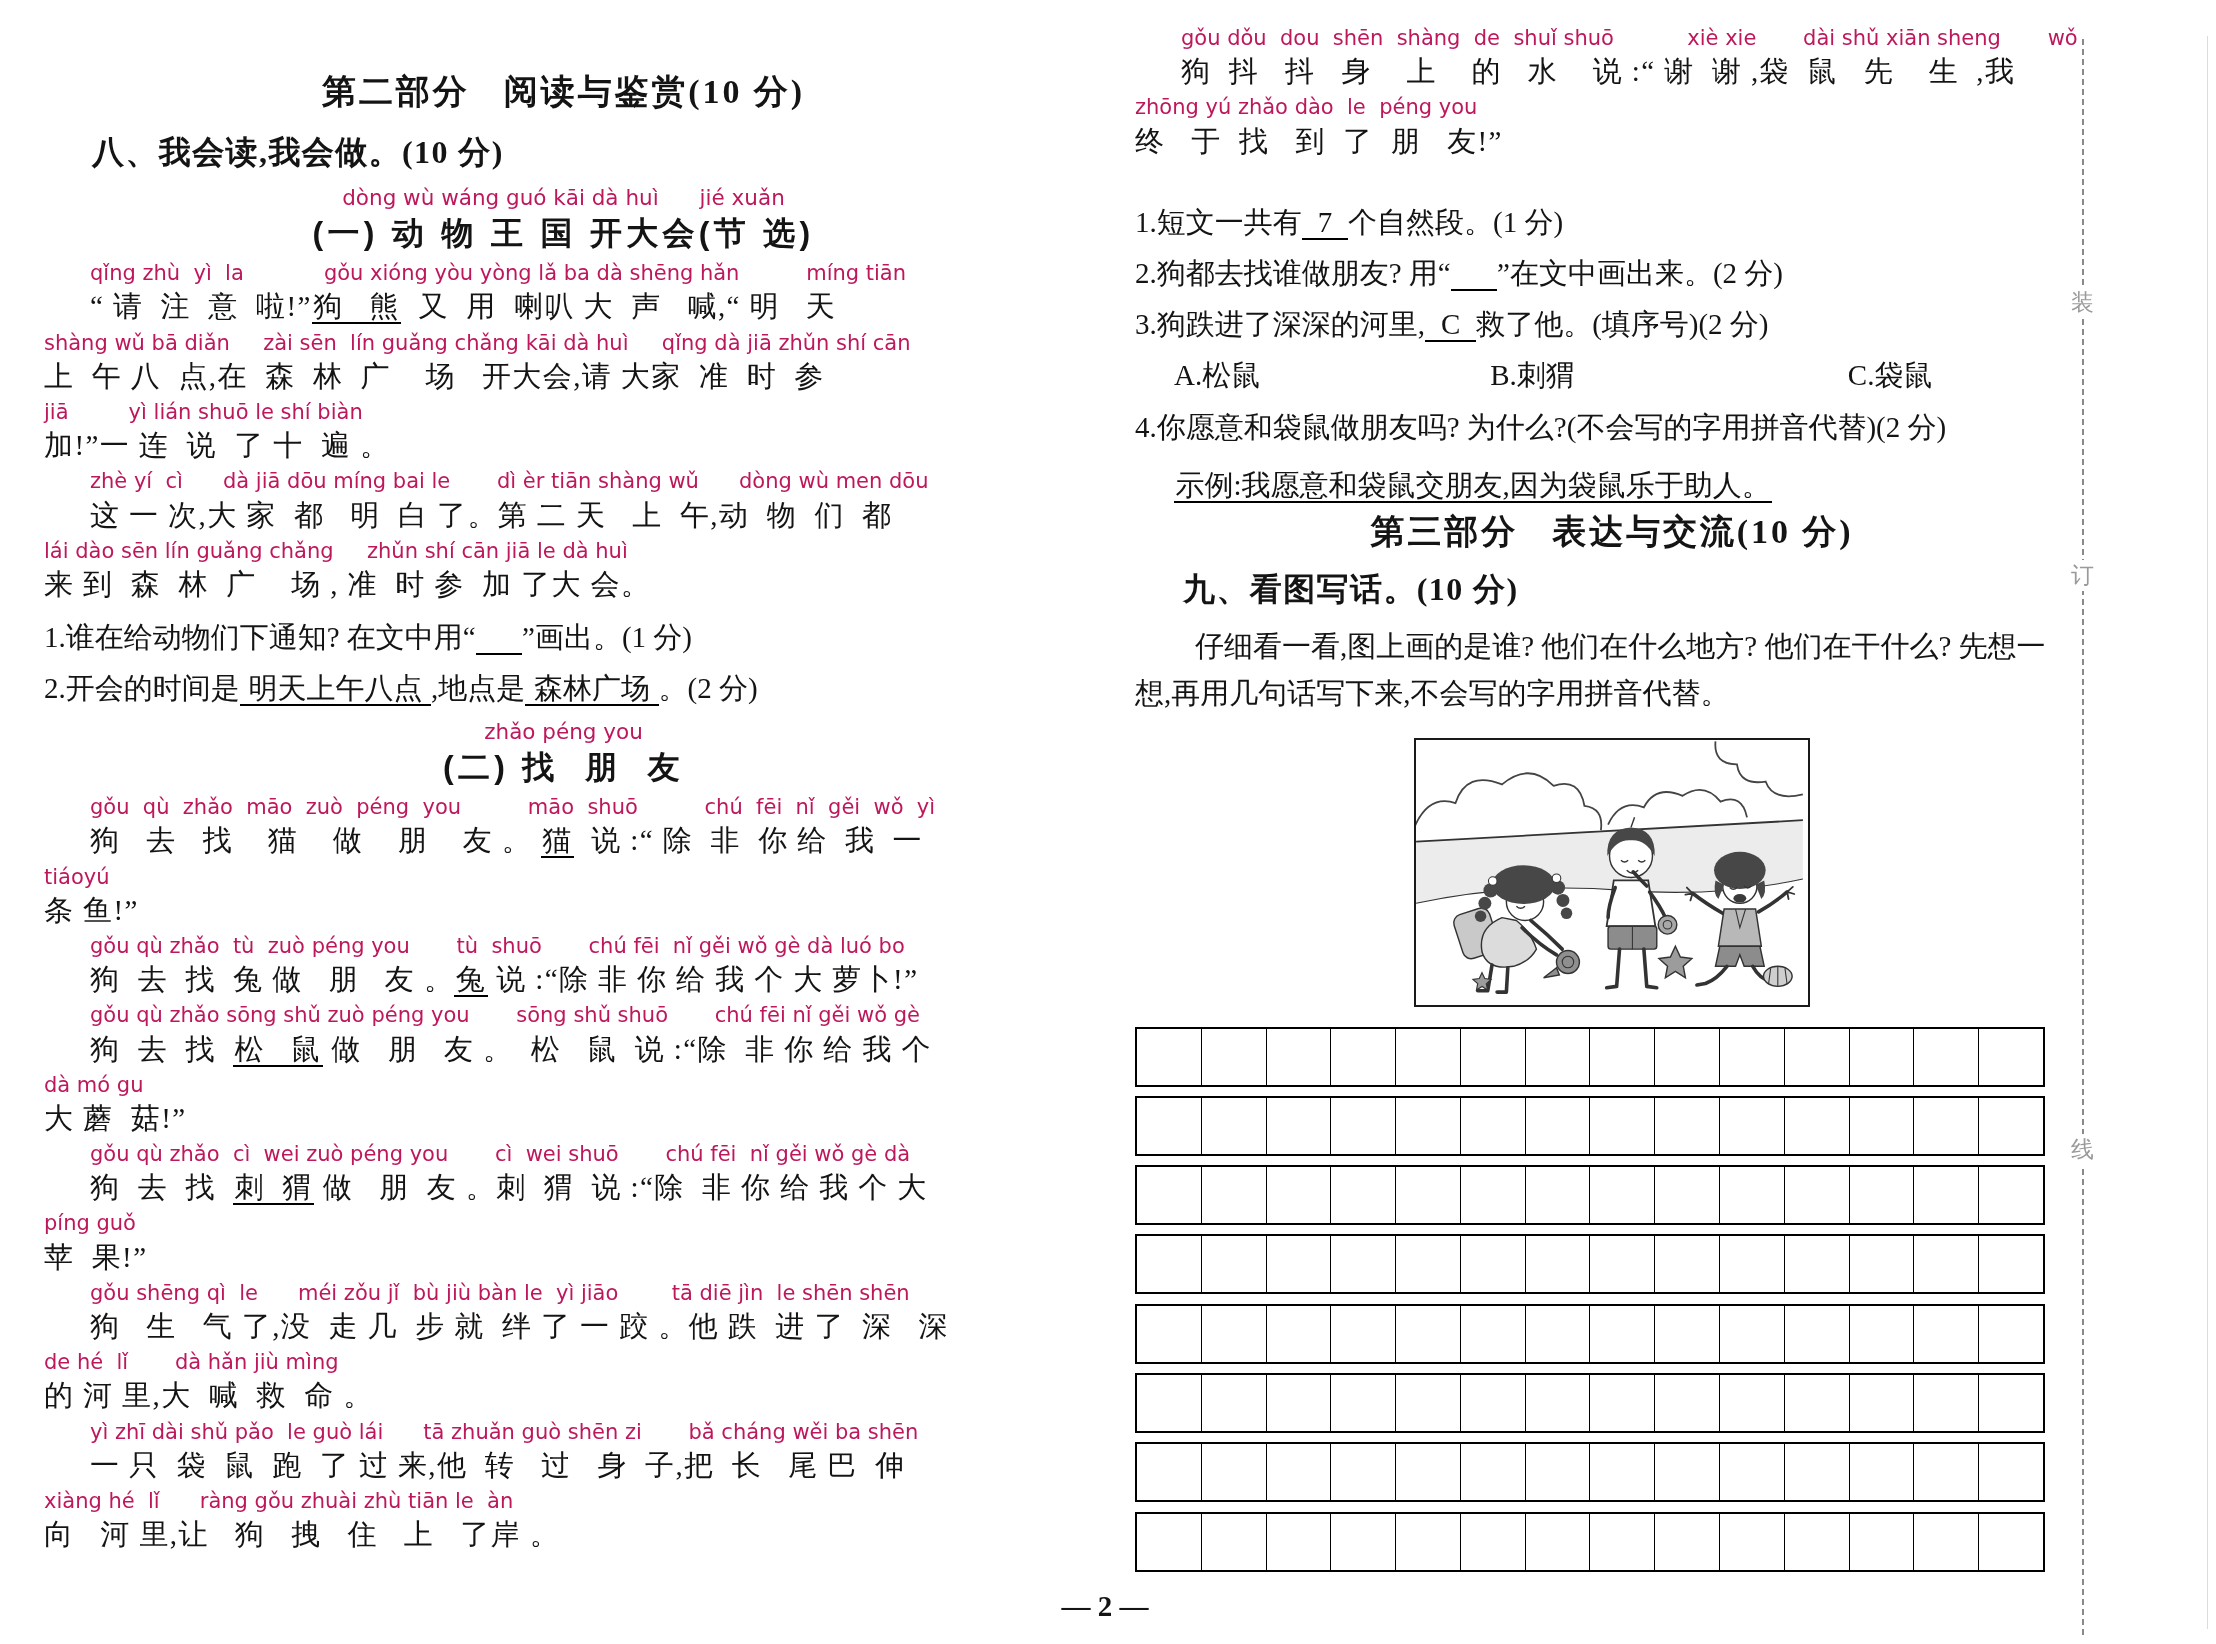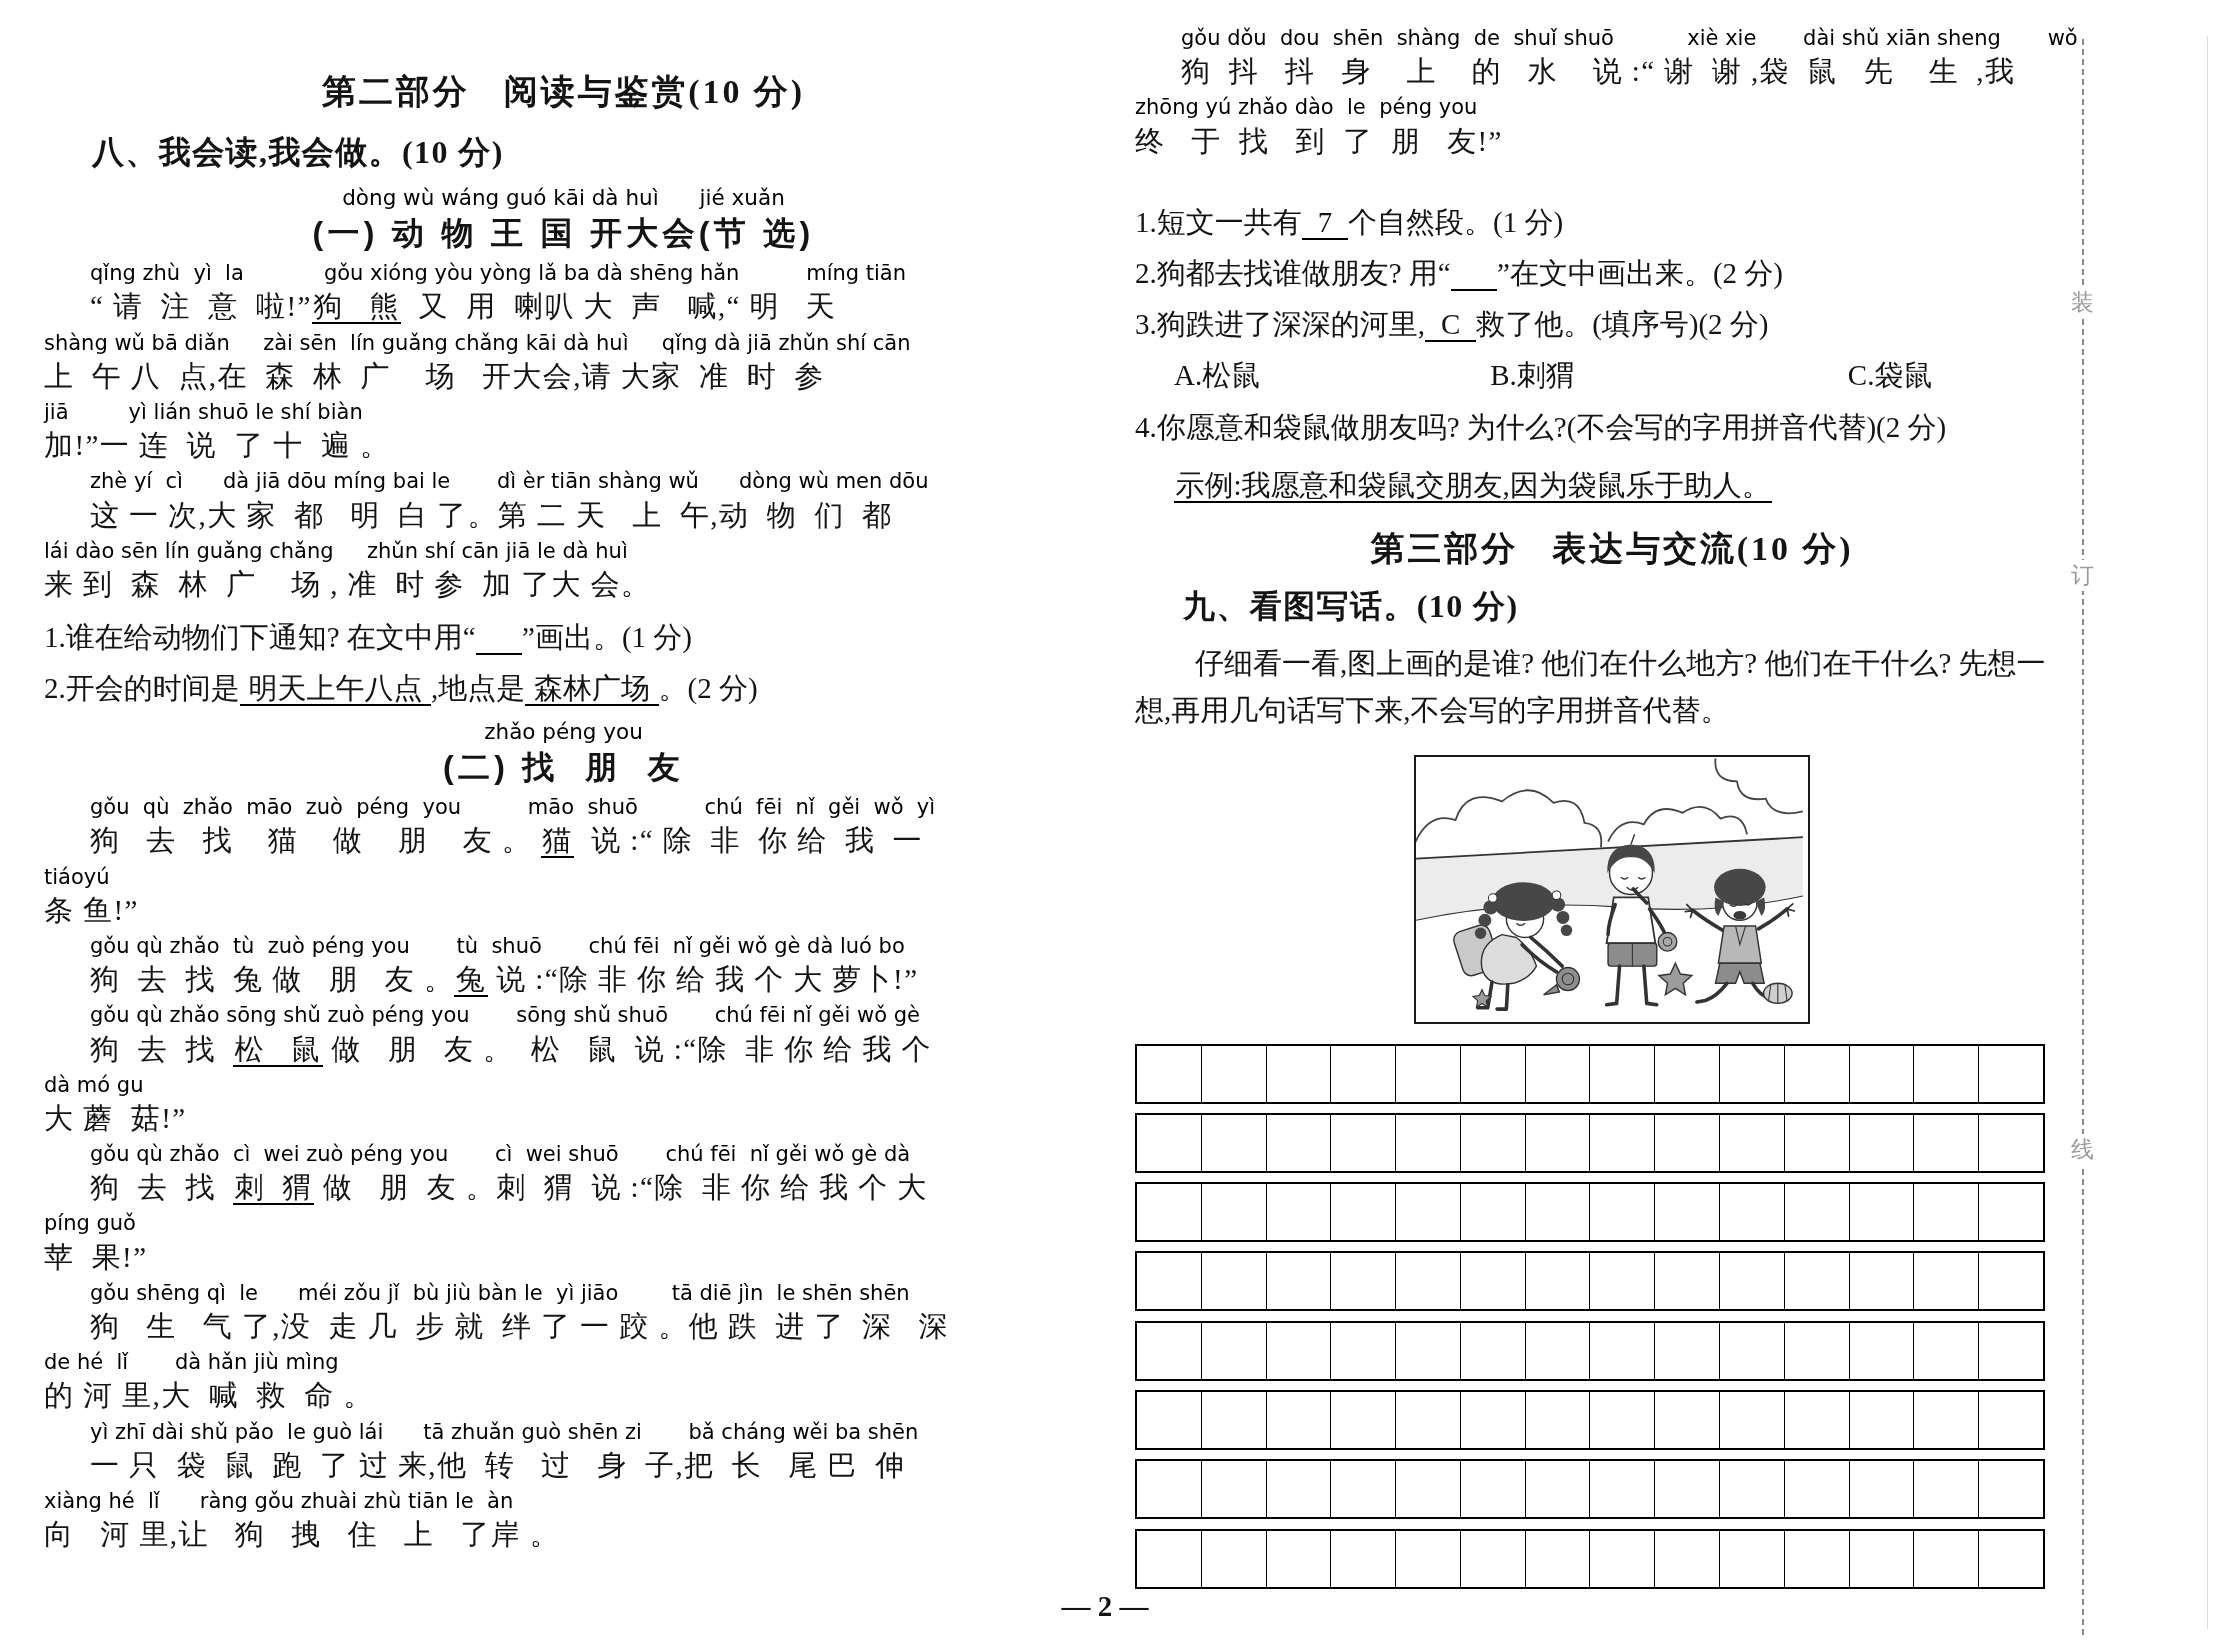--- a/index.html
+++ b/index.html
@@ -9,37 +9,37 @@
   .col-left{left:44px;top:69px;width:1039px;}
   .col-right{left:1135px;top:26px;width:954px;}
 
   .part-header{font-size:34px;font-weight:bold;text-align:center;letter-spacing:2.9px;margin-bottom:16px;white-space:pre-wrap;}
   .sec-header{font-size:32px;font-weight:bold;letter-spacing:1.4px;margin-bottom:10px;white-space:pre-wrap;margin-left:48px;}
 
   .title-pair{text-align:center;margin-bottom:5.7px;}
   .title-pair .py{font-size:21.5px;}
   .title-pair .zh{font-family:"Liberation Sans","DejaVu Sans",sans-serif;font-weight:bold;font-size:32px;letter-spacing:4.3px;}
 
-  .py{font-family:"DejaVu Sans","Liberation Sans",sans-serif;font-size:21px;line-height:1.2;color:#000000;white-space:pre-wrap;}
+  .py{font-family:"DejaVu Sans","Liberation Sans",sans-serif;font-size:21px;line-height:1.2;color:#be185d;white-space:pre-wrap;}
   .zh{font-size:29px;line-height:1.4;white-space:pre-wrap;letter-spacing:1.4px;}
   .pair{margin-bottom:3.6px;}
   .pair.indent{padding-left:46px;}
 
   .qblock{margin-top:7.2px;}
   .qline{font-size:29px;line-height:1.75;white-space:pre-wrap;}
   .u{border-bottom:2.2px solid #000;padding:0 1.4px;}
 
   .questions{margin-top:36px;}
   .options{display:flex;font-size:29px;line-height:1.8;white-space:pre-wrap;}
   .opt-a{margin-left:39px;}
   .opt-b{margin-left:230px;}
   .opt-c{margin-left:273px;}
   .example{margin:10px 0 0 39px;font-size:29px;line-height:1.6;white-space:pre-wrap;}
 
-  .part-header.right{margin-top:17px;margin-bottom:0;}
+  .part-header.right{margin-bottom:0;}
   .sec-header.right{margin-top:13px;margin-bottom:0;}
   .intro{font-size:29px;line-height:1.6;white-space:pre-wrap;margin-top:10px;}
   .intro.first{text-indent:60px;margin-top:11.5px;}
 
   .illustration-box{width:392px;margin:21.5px auto 0;border:2.2px solid #1a1a1a;background:#fff;}
   .illustration-box svg{display:block;}
 
   .grid-wrap{width:910px;margin-top:20px;}
   .grid-row{display:flex;height:60px;border:2.2px solid #000;margin-bottom:9.3px;background:#fff;box-sizing:border-box;}
   .grid-cell{flex:1;border-left:1.4px solid #000;}

